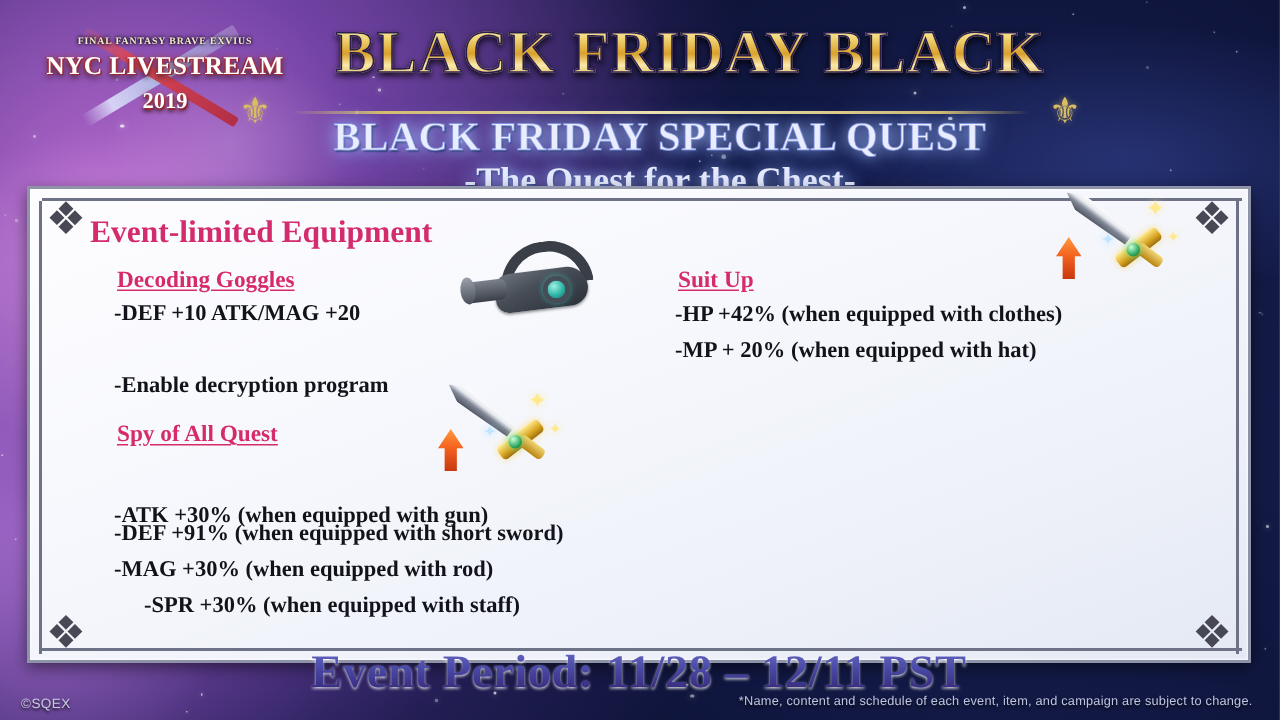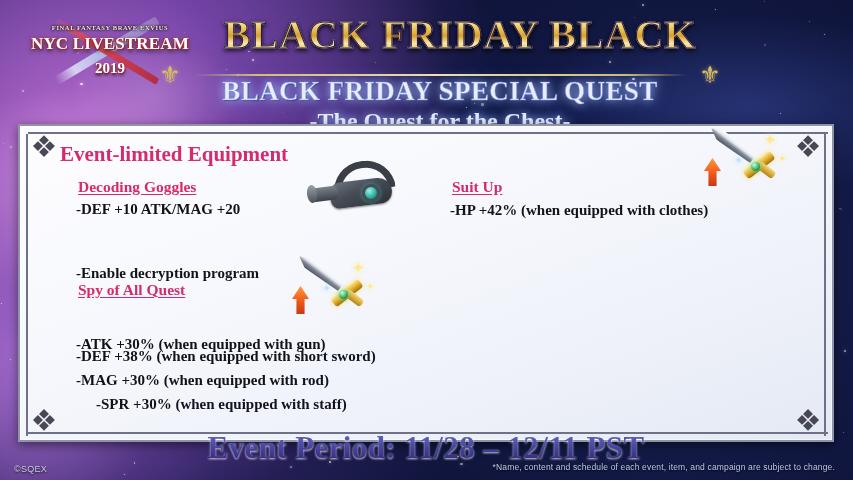--- a/index.html
+++ b/index.html
@@ -378,32 +378,33 @@
 
     <div class="corner tl">❖</div>
     <div class="corner tr">❖</div>
     <div class="corner bl">❖</div>
     <div class="corner br">❖</div>
 
     <div class="section-title">Event-limited Equipment</div>
 
     <div class="grp-head" style="left:58px;top:52px;">Decoding Goggles</div>
     <div class="stat-line" style="left:56px;top:75px;">-DEF +10  ATK/MAG +20</div>
-    <div class="stat-line" style="left:56px;top:123px;margin-top:16px;">-Enable decryption program</div>
+    <div class="stat-line" style="left:56px;top:123px;">-Enable decryption program</div>
 
     <div class="icon-goggles" style="left:282px;top:34px;">
       <div class="gog-strap"></div>
       <div class="gog-body"></div>
       <div class="gog-barrel"></div>
       <div class="gog-ring"></div>
       <div class="gog-lens"></div>
     </div>
 
     <div class="grp-head" style="left:432px;top:52px;">Suit Up</div>
     <div class="stat-line" style="left:430px;top:76px;">-HP +42% (when equipped with clothes)</div>
+    <div class="stat-line" style="left:430px;top:100px;">-MP + 20% (when equipped with hat)</div>
 
     <div class="icon-sword" style="left:680px;top:8px;">
       <div class="sw-blade"></div>
       <div class="sw-hilt"></div>
       <div class="sw-grip"></div>
       <div class="sw-gem"></div>
       <div class="sw-spark s1">✦</div>
       <div class="sw-spark s2">✦</div>
       <div class="sw-spark s3">✦</div>
       <div class="sw-arrow"></div>
@@ -416,21 +417,21 @@
       <div class="sw-hilt"></div>
       <div class="sw-grip"></div>
       <div class="sw-gem"></div>
       <div class="sw-spark s1">✦</div>
       <div class="sw-spark s2">✦</div>
       <div class="sw-spark s3">✦</div>
       <div class="sw-arrow"></div>
     </div>
 
     <div class="stat-line" style="left:56px;top:210px;">-ATK +30% (when equipped with gun)</div>
-    <div class="stat-line" style="left:56px;top:222px;">-DEF +38% (when equipped with short sword)</div>
+    <div class="stat-line" style="left:56px;top:222px;">-DEF +91% (when equipped with short sword)</div>
     <div class="stat-line" style="left:56px;top:246px;font-family:Liberation Serif, serif;">-MAG +30% (when equipped with rod)</div>
     <div class="stat-line" style="left:56px;top:270px;margin-left:20px;">-SPR +30% (when equipped with staff)</div>
   </div>
 
   <div class="event-period">Event Period: 11/28 – 12/11 PST</div>
 
   <div class="copyright">©SQEX</div>
   <div class="disclaimer">*Name, content and schedule of each event, item, and campaign are subject to change.</div>
 
 </div>

